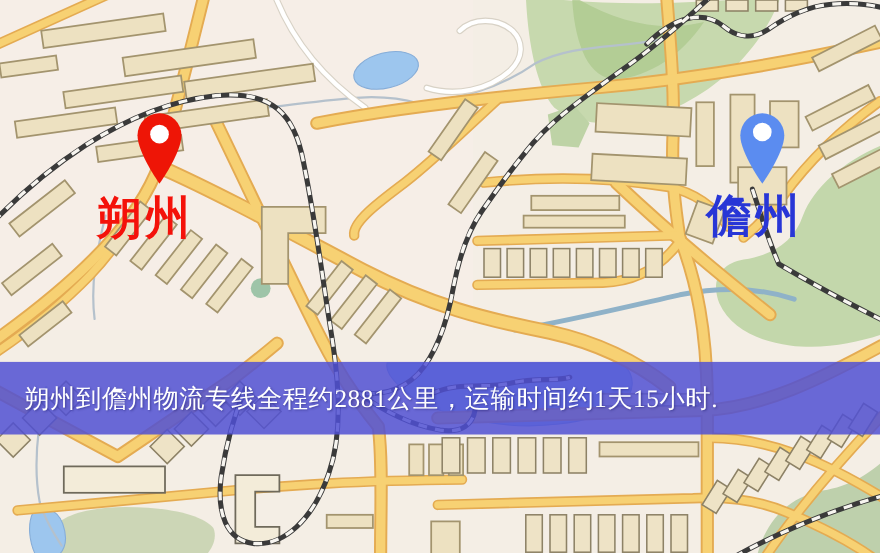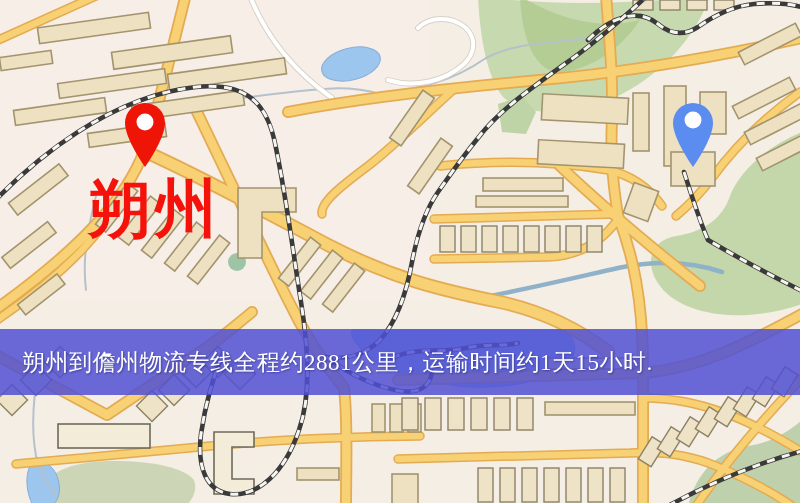--- a/index.html
+++ b/index.html
@@ -26,21 +26,21 @@
   .bld rect,.bld path{fill:#ede1c1;stroke:#a3946e;stroke-width:1.6;}
   .bld .lt{fill:#f3ecd9;stroke:#6f6a5b;}
   .bld .sq{fill:#eee3c6;stroke:#8d8266;stroke-width:1.4;}
   
   .stream{stroke:#b5c1cc;fill:none;stroke-width:2;stroke-linecap:round;}
   .river{stroke:#8fb2c8;fill:none;stroke-width:4.5;stroke-linecap:round;}
 
   .pin{position:absolute;width:56px;height:72px;}
   .pin svg{position:static;}
   .place-label{
-    position:absolute;font-size:63px;font-weight:bold;letter-spacing:3px;
+    position:absolute;font-size:41px;font-weight:bold;letter-spacing:3px;
     line-height:1;white-space:nowrap;text-shadow:0 0 1px rgba(255,255,255,.25);
   }
   .label-origin{left:88px;top:178px;color:#f4120a;}
   .label-dest{left:642px;top:176px;color:#2836d6;}
 
   .banner{
     position:absolute;left:0;top:291px;width:800px;height:66px;
     background:rgba(80,80,212,0.85);
     display:flex;align-items:center;margin-top:38px;
   }
@@ -299,18 +299,19 @@
     </svg>
   </div>
   <div class="place-label label-origin">朔州</div>
 
   <div class="pin" style="left:665px;top:99px;">
     <svg width="56" height="72" viewBox="0 0 56 72">
       <path d="M28,68 C28,68 8,40 8,24 A20,20 0 1 1 48,24 C48,40 28,68 28,68 Z" fill="#5b8cf0"></path>
       <circle cx="28" cy="21" r="8.5" fill="#ffffff"></circle>
     </svg>
   </div>
+  <div class="place-label label-dest">儋州</div>
 
   <div class="banner">
     <div class="banner-text">朔州到儋州物流专线全程约2881公里，运输时间约1天15小时.</div>
   </div>
 
 </div>
 
 </body></html>

